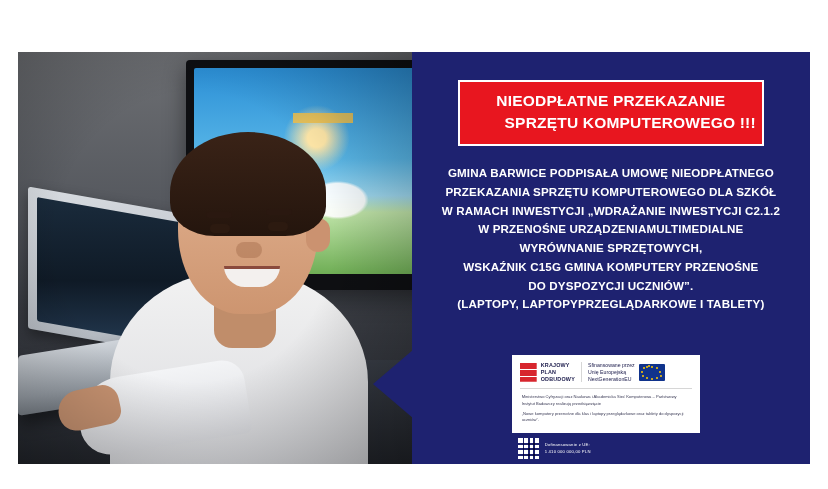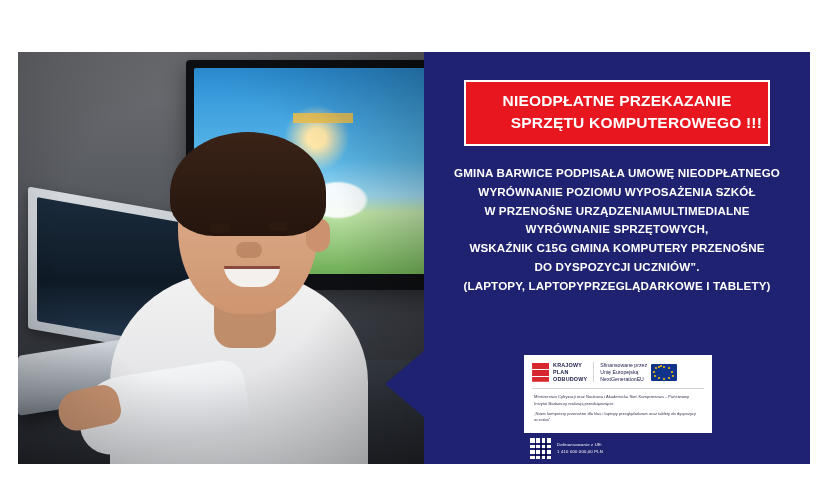--- a/index.html
+++ b/index.html
@@ -397,21 +397,22 @@
 
   <div class="content">
 
     <div class="headline">
       <span class="l1">NIEODPŁATNE PRZEKAZANIE</span>
       <span class="l2">SPRZĘTU KOMPUTEROWEGO !!!</span>
     </div>
 
     <div class="body-text">
       <span class="ln">GMINA BARWICE PODPISAŁA UMOWĘ NIEODPŁATNEGO</span>
-      <span class="ln">WYRÓWNANIE POZIOMU WYPOSAŻENIA SZKÓŁ</span>
+      <span class="ln">PRZEKAZANIA SPRZĘTU KOMPUTEROWEGO DLA SZKÓŁ</span>
+      <span class="ln">W RAMACH INWESTYCJI „WDRAŻANIE INWESTYCJI C2.1.2</span>
       <span class="ln">W PRZENOŚNE URZĄDZENIAMULTIMEDIALNE</span>
       <span class="ln">WYRÓWNANIE SPRZĘTOWYCH,</span>
       <span class="ln">WSKAŹNIK C15G GMINA KOMPUTERY PRZENOŚNE</span>
       <span class="ln">DO DYSPOZYCJI UCZNIÓW”.</span>
       <span class="ln">(LAPTOPY, LAPTOPYPRZEGLĄDARKOWE I TABLETY)</span>
     </div>
 
     <div class="logo-card">
       <div class="logo-top">
         <div class="kpo">

